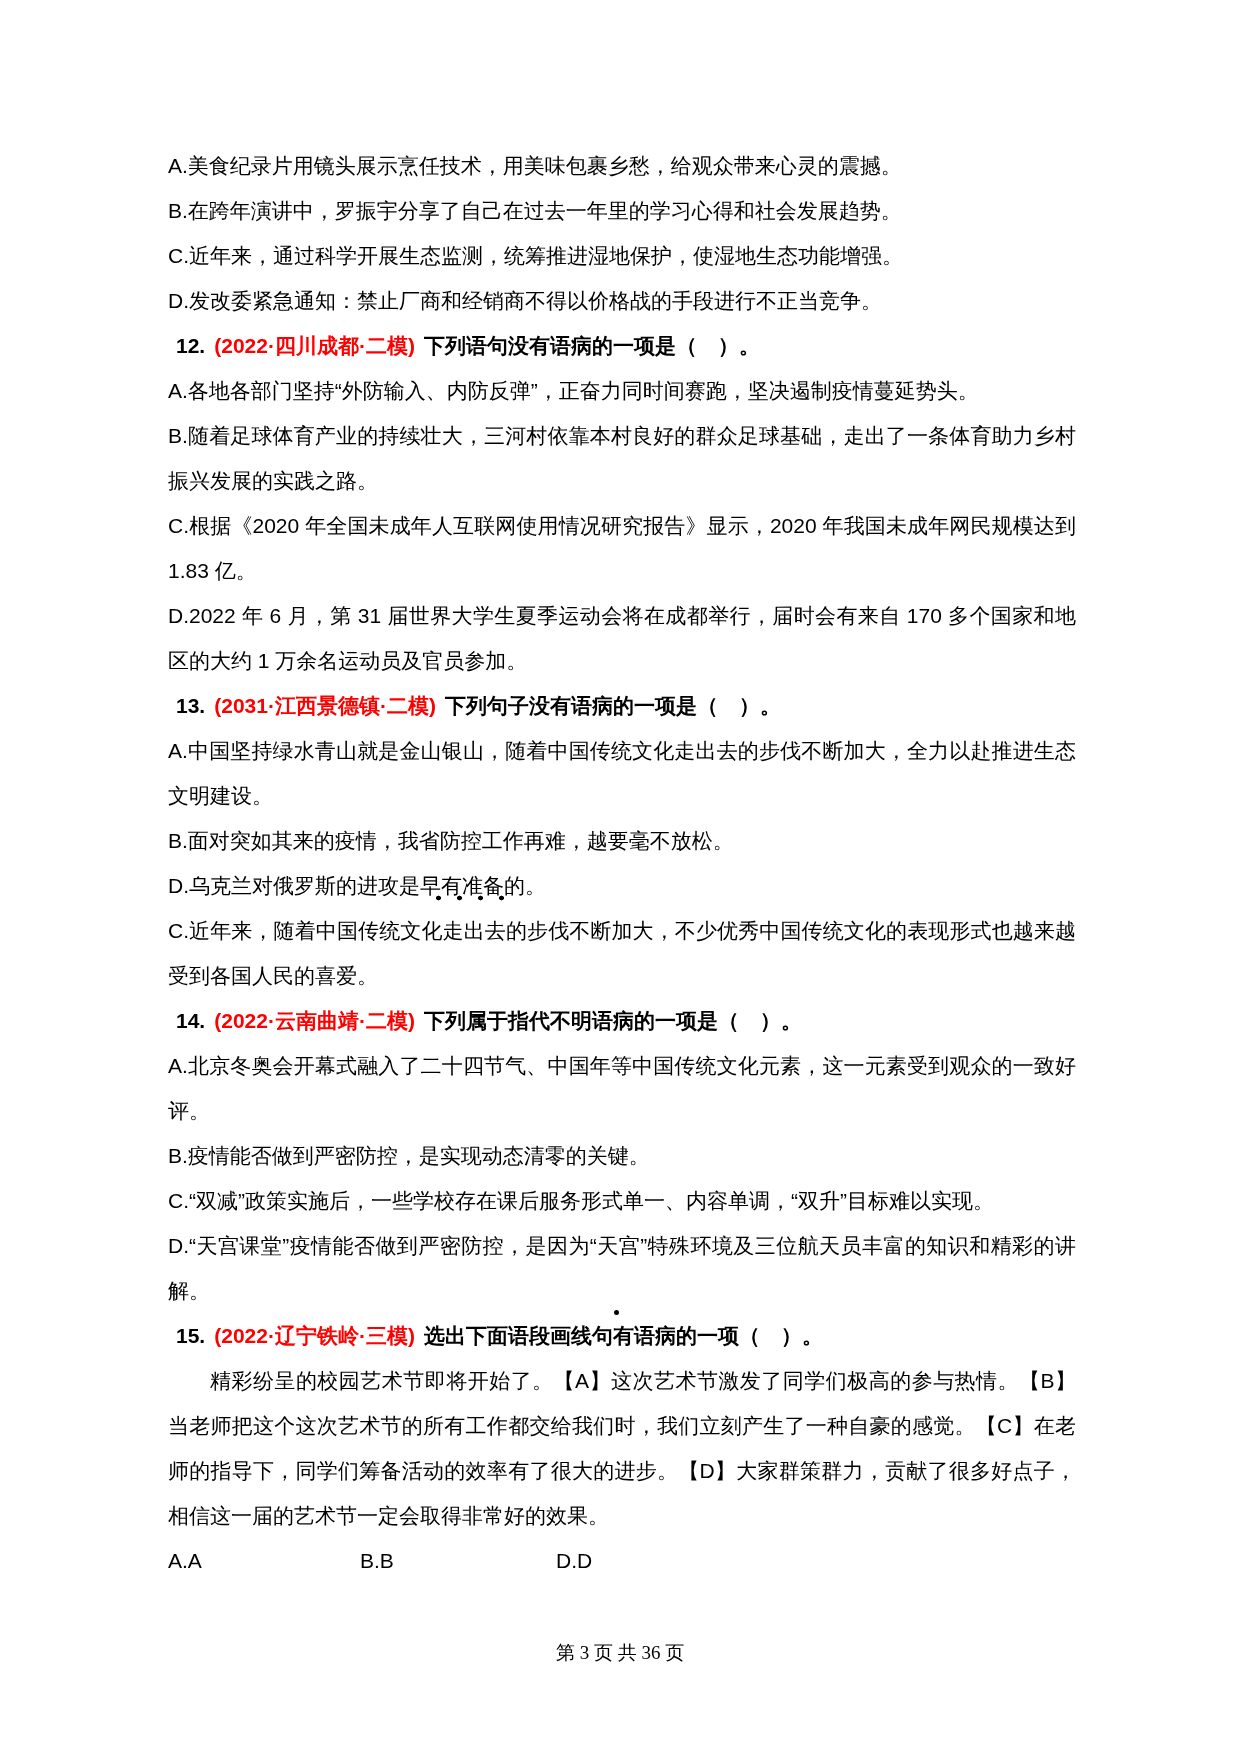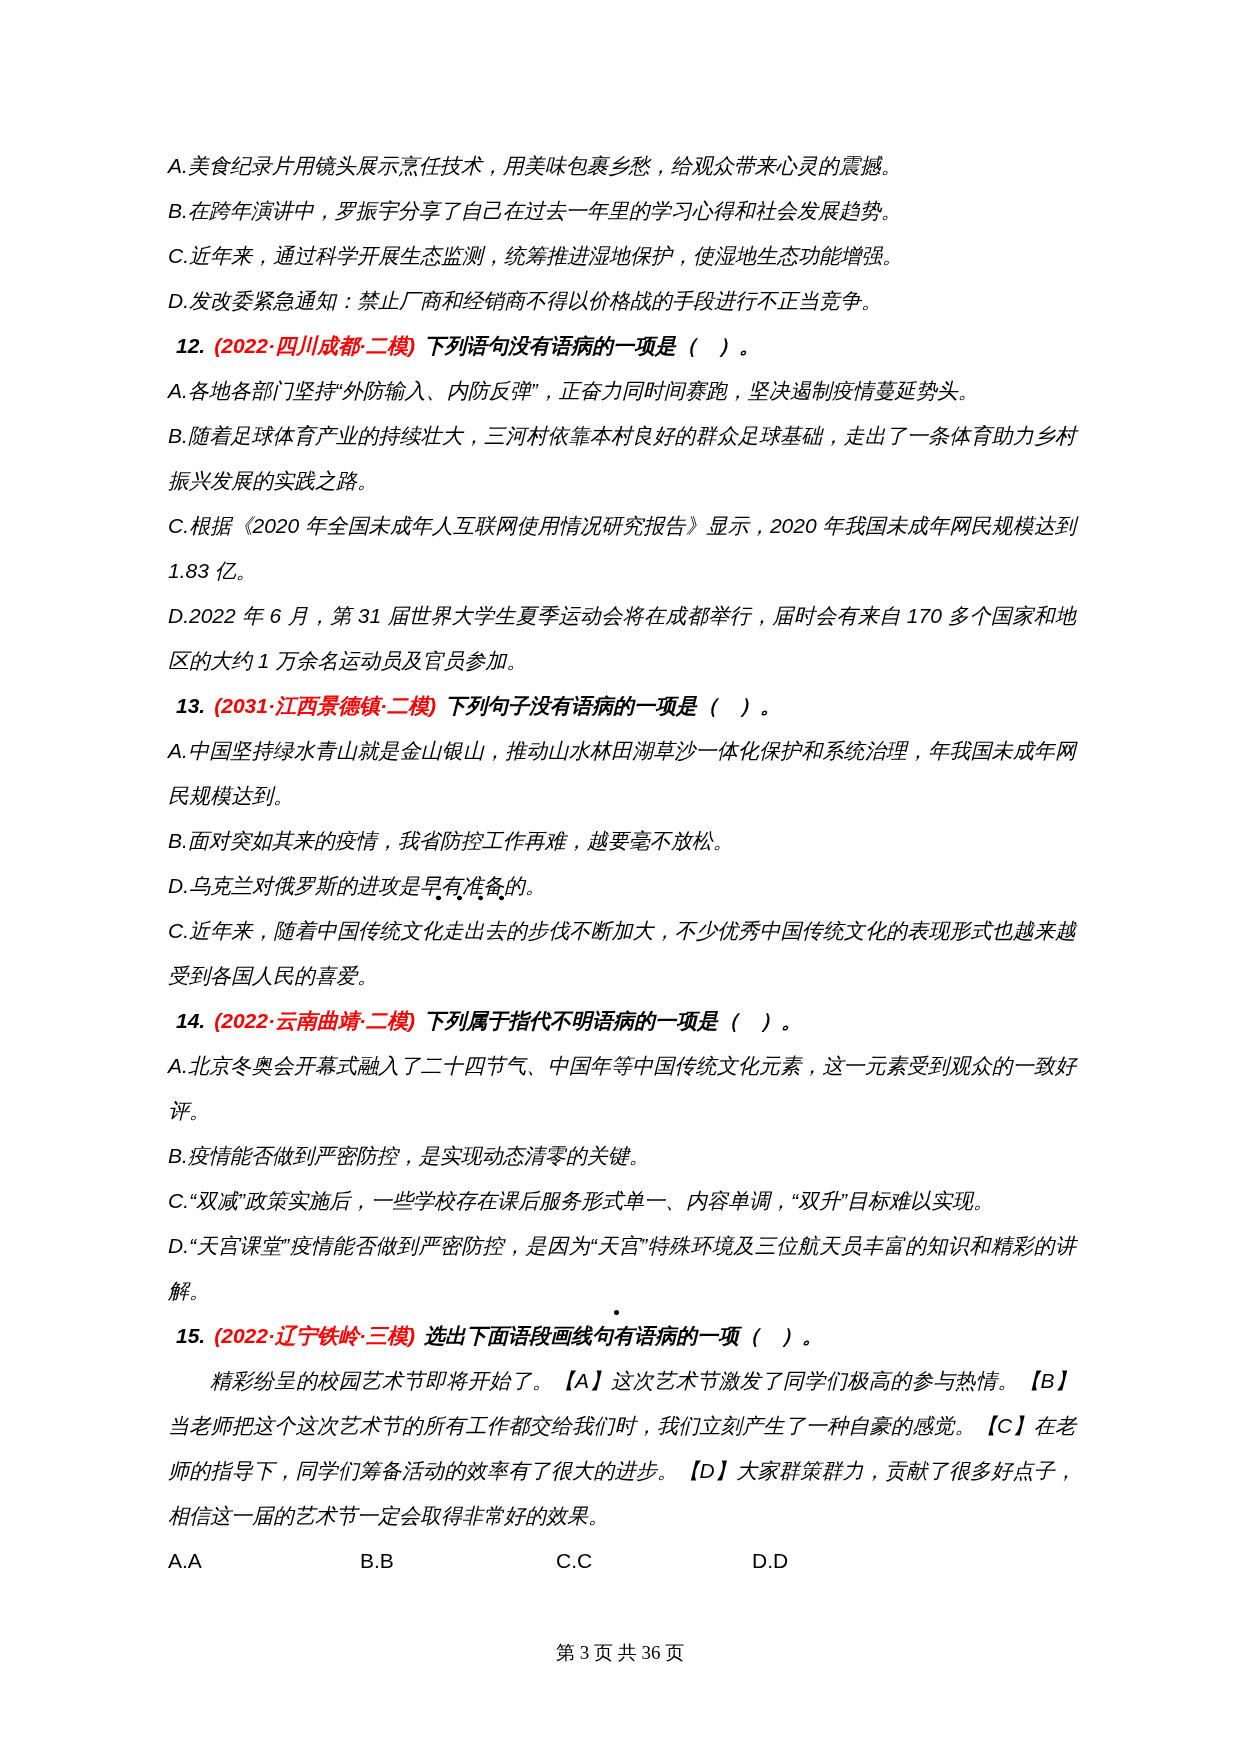--- a/index.html
+++ b/index.html
@@ -5,21 +5,21 @@
   html,body { margin:0; padding:0; }
   body {
     width:1240px; height:1754px; position:relative;
     background:#ffffff; color:#000000;
     font-family:"Liberation Sans","DejaVu Sans",sans-serif;
   }
   .content {
     position:absolute; left:168px; top:143px; width:908px;
     font-size:21px; line-height:45px; text-align:justify;
   }
-  .content p { margin:0; padding:0;font-style:italic; }
+  .content p { margin:0; padding:0; }
   .heading { font-weight:bold; }
   .heading .qnum { margin-right:9px;margin-left:8px; }
   .heading .src  { color:var(--accent-red,#FF0000); margin-right:9px; font-weight:bold; }
   .passage { text-indent:2em; }
   .choices { display:flex; }
   .choices .c1 { width:192px; }
   .choices .c2 { width:196px; }
   .choices .c3 { width:196px; }
   
   .emph { position:relative; }
@@ -48,38 +48,37 @@
   <p>C.近年来，通过科学开展生态监测，统筹推进湿地保护，使湿地生态功能增强。</p>
   <p>D.发改委紧急通知：禁止厂商和经销商不得以价格战的手段进行不正当竞争。</p>
 
   <p class="heading"><span class="qnum">12.</span><span class="src">(2022·四川成都·二模)</span><span>下列语句没有语病的一项是（　）。</span></p>
   <p>A.各地各部门坚持“外防输入、内防反弹”，正奋力同时间赛跑，坚决遏制疫情蔓延势头。</p>
   <p>B.随着足球体育产业的持续壮大，三河村依靠本村良好的群众足球基础，走出了一条体育助力乡村振兴发展的实践之路。</p>
   <p>C.根据《2020 年全国未成年人互联网使用情况研究报告》显示，2020 年我国未成年网民规模达到 1.83 亿。</p>
   <p>D.2022 年 6 月，第 31 届世界大学生夏季运动会将在成都举行，届时会有来自 170 多个国家和地区的大约 1 万余名运动员及官员参加。</p>
 
   <p class="heading"><span class="qnum">13.</span><span class="src">(2031·江西景德镇·二模)</span><span>下列句子没有语病的一项是（　）。</span></p>
-  <p>A.中国坚持绿水青山就是金山银山，推动山水林田湖草沙一体化保护和系统治理，年我国未成年网民规模达到。</p>
+  <p>A.中国坚持绿水青山就是金山银山，随着中国传统文化走出去的步伐不断加大，全力以赴推进生态文明建设。</p>
   <p>B.面对突如其来的疫情，我省防控工作再难，越要毫不放松。</p>
   <p><span>D.乌克兰对俄罗斯的进攻是</span><span class="emph">早有准备</span><span>的。</span></p>
   <p>C.近年来，随着中国传统文化走出去的步伐不断加大，不少优秀中国传统文化的表现形式也越来越受到各国人民的喜爱。</p>
 
   <p class="heading"><span class="qnum">14.</span><span class="src">(2022·云南曲靖·二模)</span><span>下列属于指代不明语病的一项是（　）。</span></p>
   <p>A.北京冬奥会开幕式融入了二十四节气、中国年等中国传统文化元素，这一元素受到观众的一致好评。</p>
   <p>B.疫情能否做到严密防控，是实现动态清零的关键。</p>
   <p>C.“双减”政策实施后，一些学校存在课后服务形式单一、内容单调，“双升”目标难以实现。</p>
   <p>D.“天宫课堂”疫情能否做到严密防控，是因为“天宫”特殊环境及三位航天员丰富的知识和精彩的讲解。</p>
 
   <p class="heading"><span class="qnum">15.</span><span class="src">(2022·辽宁铁岭·三模)</span><span>选出下面语段画线句有语病的一项（　）。</span></p>
   <p class="passage">精彩纷呈的校园艺术节即将开始了。【A】这次艺术节激发了同学们极高的参与热情。【B】当老师把这个这次艺术节的所有工作都交给我们时，我们立刻产生了一种自豪的感觉。【C】在老师的指导下，同学们筹备活动的效率有了很大的进步。【D】大家群策群力，贡献了很多好点子，相信这一届的艺术节一定会取得非常好的效果。</p>
 
   <div class="choices">
     <span class="c1">A.A</span>
     <span class="c2">B.B</span>
-    <span class="c3">C.C</span>
     <span class="c4">D.D</span>
   </div>
 
 </div>
 
 <div class="stray-dot"></div>
 
 <div class="footer">第 3 页 共 36 页</div>
 
 </body></html>

